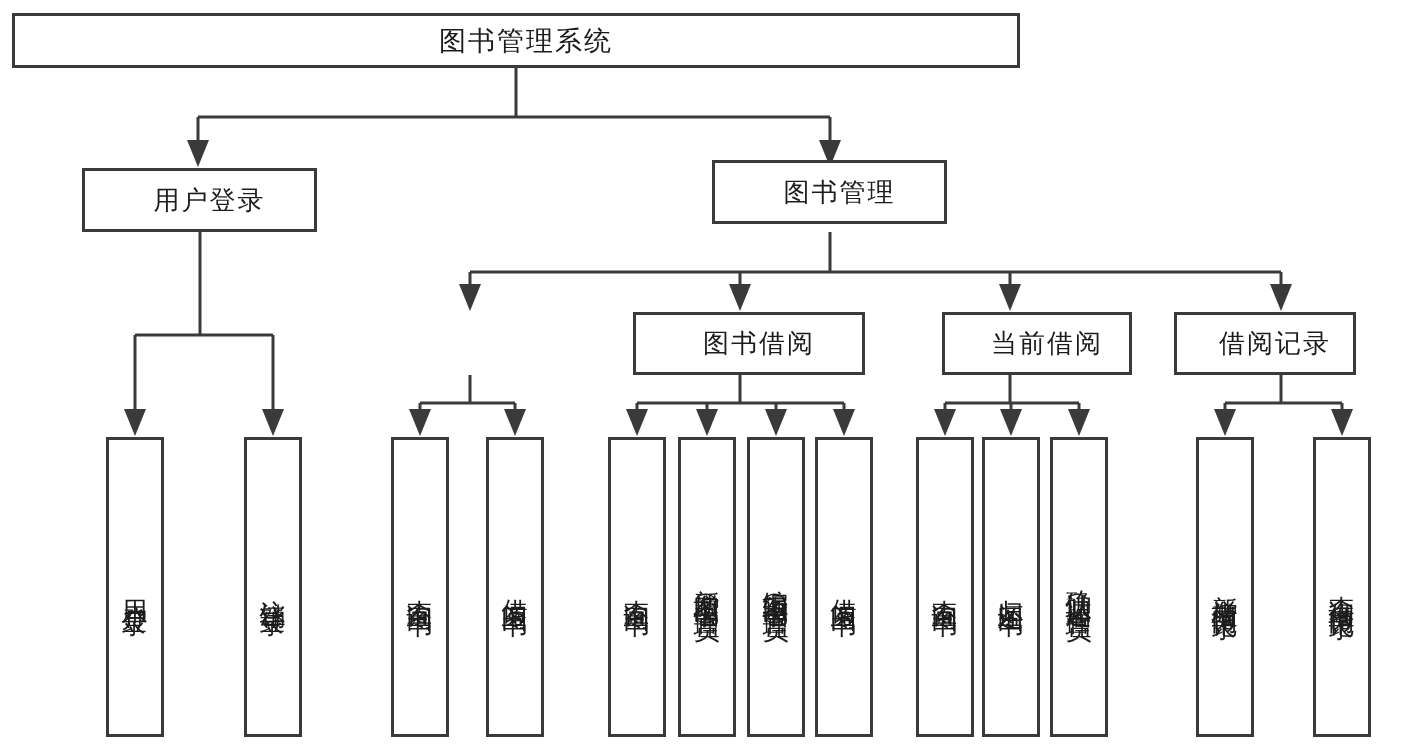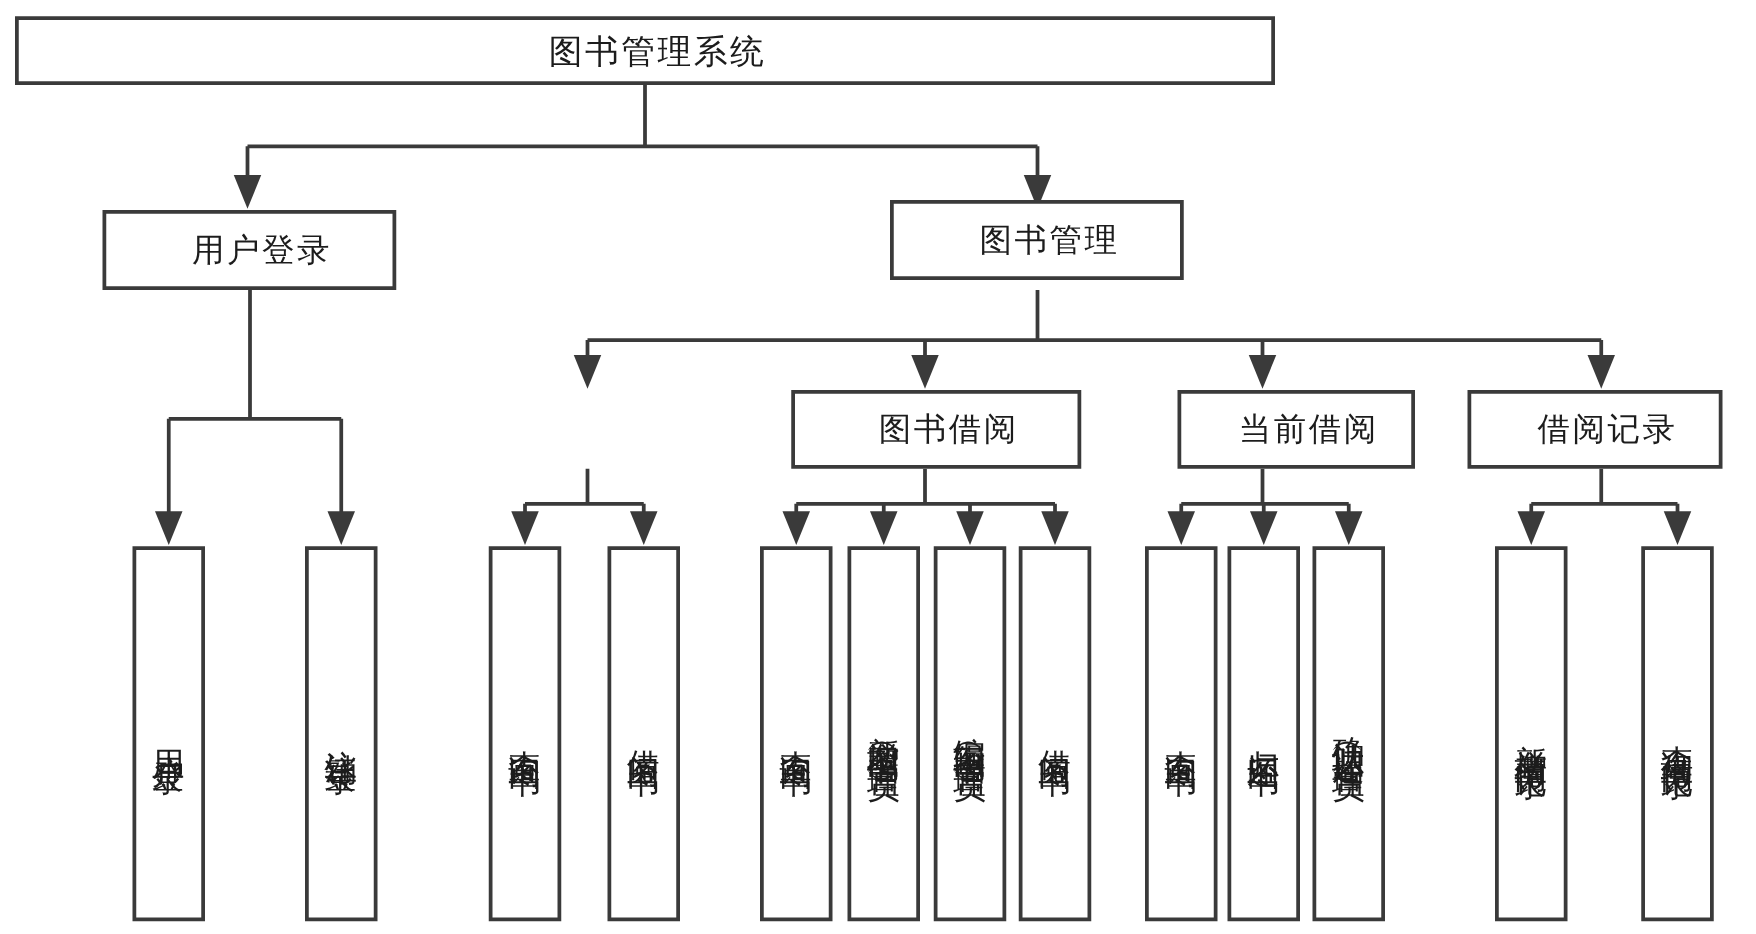--- a/index.html
+++ b/index.html
@@ -142,21 +142,21 @@
   <div class="hbox" style="left:712px; top:160px; width:235px; height:64px;">
     <span>图书管理</span>
   </div>
 
   <div class="hbox" style="left:633px; top:312px; width:232px; height:63px;">
     <span>图书借阅</span>
   </div>
   <div class="hbox" style="left:903px; top:312px; width:190px; height:63px;margin-left:39px;">
     <span>当前借阅</span>
   </div>
-  <div class="hbox" style="left:1174px; top:312px; width:204px; height:63px;">
+  <div class="hbox" style="left:1174px; top:312px; width:182px; height:63px;">
     <span>借阅记录</span>
   </div>
 
   <div class="vbox" style="left:106px;">
     <span>用户登录</span>
   </div>
   <div class="vbox" style="left:244px;">
     <span>注销登录</span>
   </div>
 

